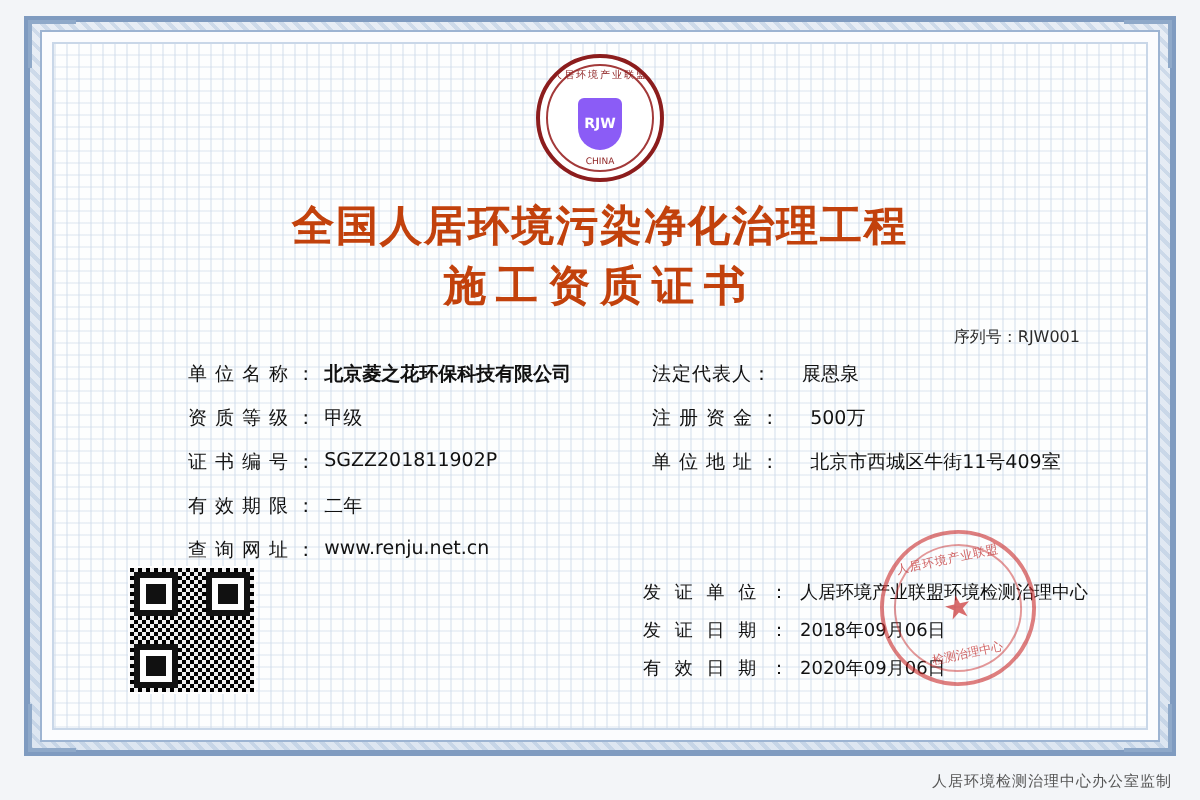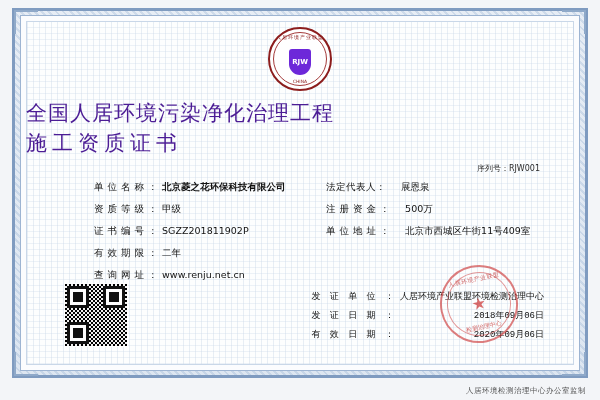--- a/index.html
+++ b/index.html
@@ -71,36 +71,37 @@
     border: 1px solid #a33a3a; border-radius: 50%;
   }
   .emblem .arc-text {
     position: absolute; top: 5px; left: 0; right: 0;
     text-align: center;
     font-size: 5px; color: #8c1d1d; letter-spacing: 1px;
   }
   .emblem .shield {
     position: absolute; left: 50%; top: 20px; transform: translateX(-50%);
     width: 22px; height: 26px;
-    background: #6d28d9;
+    background: #8b5cf6;
     border-radius: 3px 3px 11px 11px;
     display: flex; align-items: center; justify-content: center;
   }
   .emblem .shield span {
     color: #fff; font-size: 7px; font-weight: bold;
   }
   .emblem .sub-text {
     position: absolute; bottom: 5px; left: 0; right: 0;
     text-align: center; font-size: 4.5px; color: #8c1d1d;
   }
 
   
   .title-1, .title-2 {
-    color: #4c1d95;
-    font-weight: normal;
+    text-align: center;
+    color: #c2410c;
+    font-weight: bold;
     font-family: "DejaVu Sans", sans-serif;
   }
   .title-1 {
     position: absolute;
     top: 78px; left: 0; right: 0;
     font-size: 21px;
     letter-spacing: 1px;
   }
   .title-2 {
     position: absolute;
@@ -161,21 +162,21 @@
   .qr .fm.c { left: 2px; bottom: 2px; }
 
   
   .issue {
     position: absolute;
     right: 30px; bottom: 18px;
     text-align: left;
     font-size: 9px;
     color: #161616;
   }
-  .issue .row2 { display: flex; justify-content: space-between; margin-bottom: 6px; white-space: nowrap; font-family: Liberation Mono, monospace; }
+  .issue .row2 { display: flex; justify-content: flex-start; margin-bottom: 6px; white-space: nowrap; }
   .issue .row2 .lbl { letter-spacing: 2px; }
 
   
   .seal {
     position: absolute;
     right: 56px; bottom: 22px;
     width: 78px; height: 78px;
     border-radius: 50%;
     border: 2px solid rgba(200,36,36,0.75);
     box-sizing: border-box;

